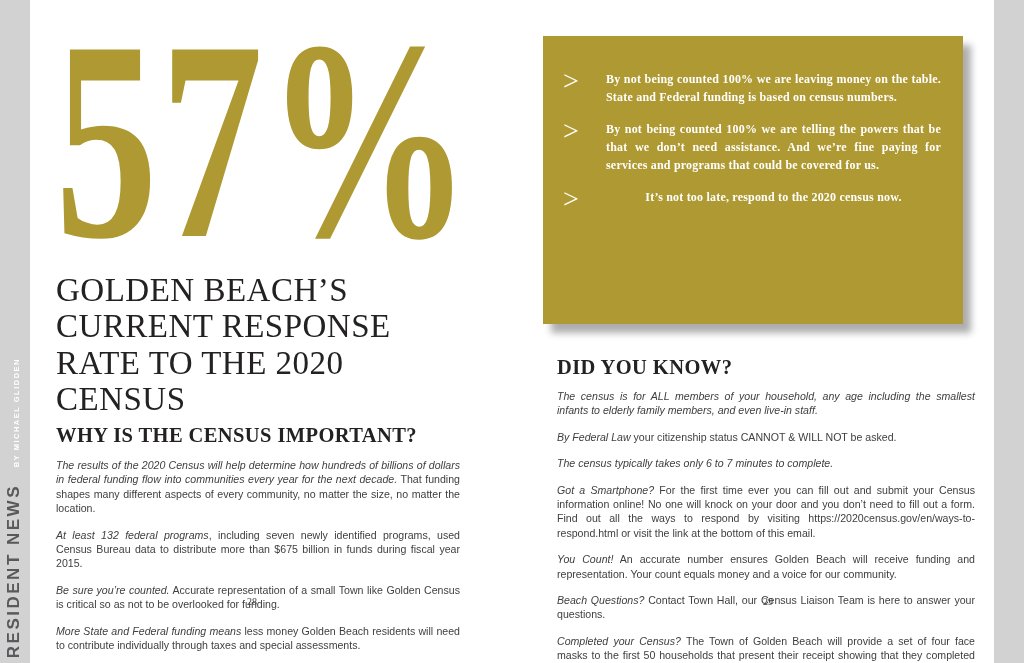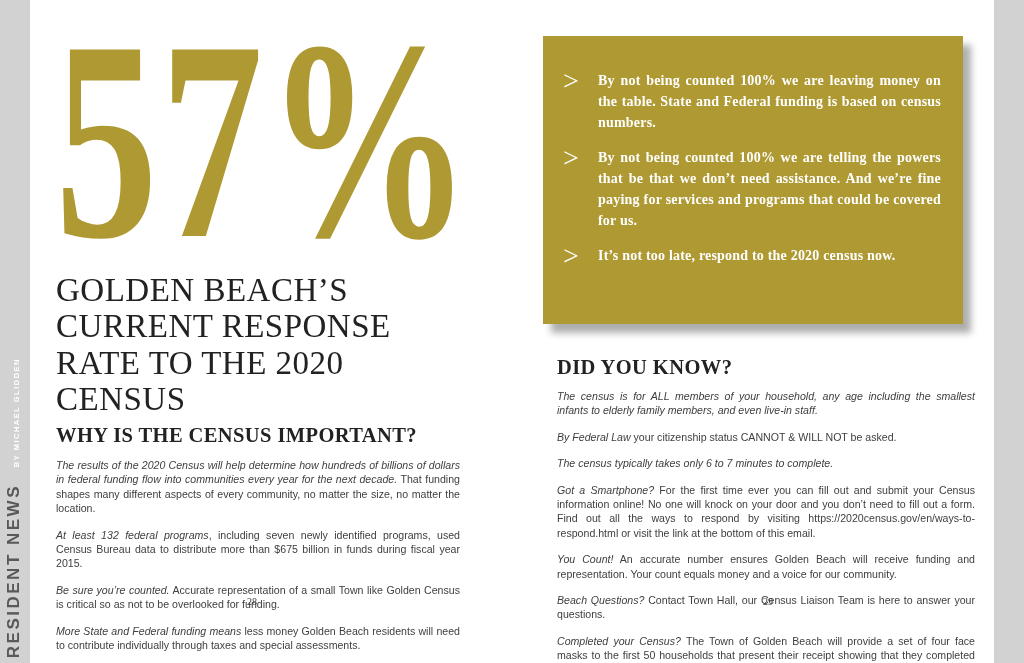--- a/index.html
+++ b/index.html
@@ -35,24 +35,24 @@
   .body-left{left:56px;top:458px;width:404px;}
   .body-right{left:557px;top:389px;width:418px;}
   .para{margin-bottom:12px;}
   .lead{font-weight:normal;font-style:italic;}
 
   .callout{position:absolute;left:543px;top:36px;width:420px;height:288px;background:var(--gold);
     box-shadow:8px 9px 7px rgba(0,0,0,0.32);padding:34px 22px 0 20px;overflow:hidden;}
   .bullet{display:flex;margin-bottom:14px;}
   .chev{flex:0 0 30px;color:var(--callout_text);font-family:"Liberation Serif","DejaVu Serif",serif;
     font-size:28px;line-height:22px;font-weight:400;}
-  .bullet-text{flex:1;margin-left:5px;color:var(--callout_text);
-    font-family:"Liberation Serif","DejaVu Serif",serif;font-weight:bold;font-size:14px;line-height:1.5;
+  .bullet-text{flex:1;margin-left:13px;color:var(--callout_text);
+    font-family:"Liberation Serif","DejaVu Serif",serif;font-weight:bold;font-size:12px;line-height:1.5;
     letter-spacing:0.2px;text-align:justify;}
-  .bullet:last-child .bullet-text{text-align:left;}
+  .bullet:last-child .bullet-text{text-align:center;}
 
   .page-number{position:absolute;top:596px;width:120px;text-align:center;
     font-family:"Liberation Serif","DejaVu Serif",serif;font-size:10px;color:#3a3a3a;}
   .pn-left{left:192px;}
   .pn-right{left:708px;}
 </style>
 </head>
 <body>
 
 <div>

